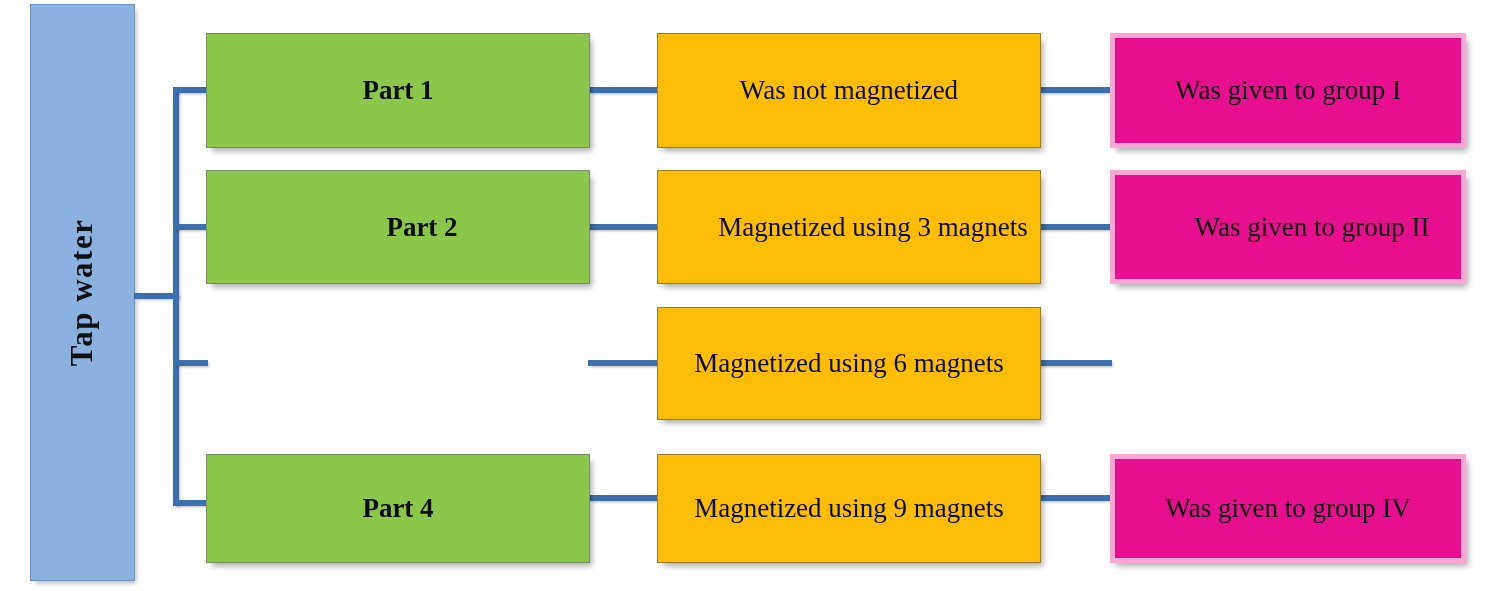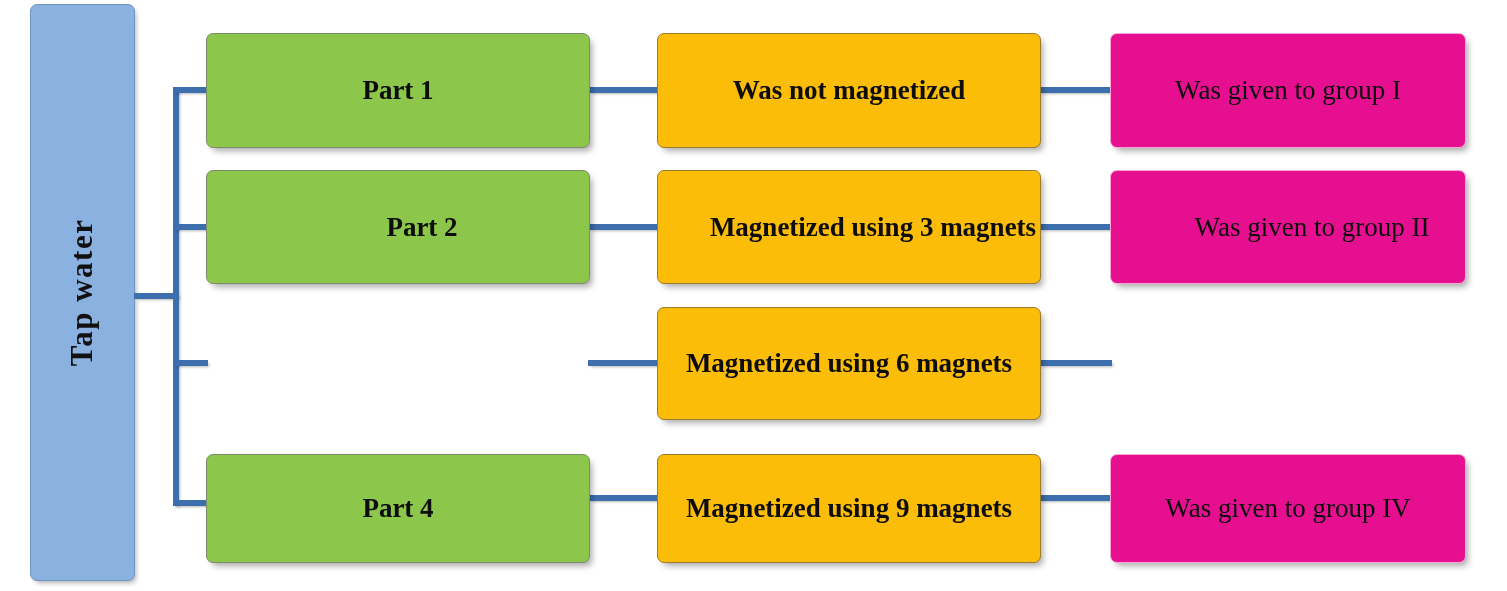--- a/index.html
+++ b/index.html
@@ -23,21 +23,20 @@
   .node {
     position: absolute;
     box-sizing: border-box;
     display: flex;
     align-items: center;
     justify-content: center;
     text-align: center;
     color: #0d0d0d;
     line-height: 1.12;
     box-shadow: 4px 5px 6px -2px rgba(0,0,0,0.33);
-    border-radius: 7px;
   }
 
   
   .node-source {
     left: 30px;
     top: 4px;
     width: 105px;
     height: 577px;
     background: #8BB1E0;
     border: 1px solid #6f93bf;
@@ -62,29 +61,29 @@
     font-weight: 700;
   }
 
   
   .node-treatment {
     left: 657px;
     width: 384px;
     background: #FBBD08;
     border: 1px solid #9b7c2a;
     font-size: 27px;
-    font-weight: 700;
+    font-weight: 400;
   }
 
   
   .node-group {
     left: 1110px;
     width: 356px;
     background: #E60F8F;
-    border: 1px solid #f9a8d4;
+    border: 5px solid #f9a8d4;
     font-size: 27px;
     font-weight: 400;
     text-align: center;
   }
 
   
   .row-1 { top: 33px;  height: 115px; }
   .row-2 { top: 170px; height: 114px; padding-left: 48px; }
   .row-3 { top: 307px; height: 113px; }
   .row-4 { top: 443px; height: 109px; margin-top: 11px; }

